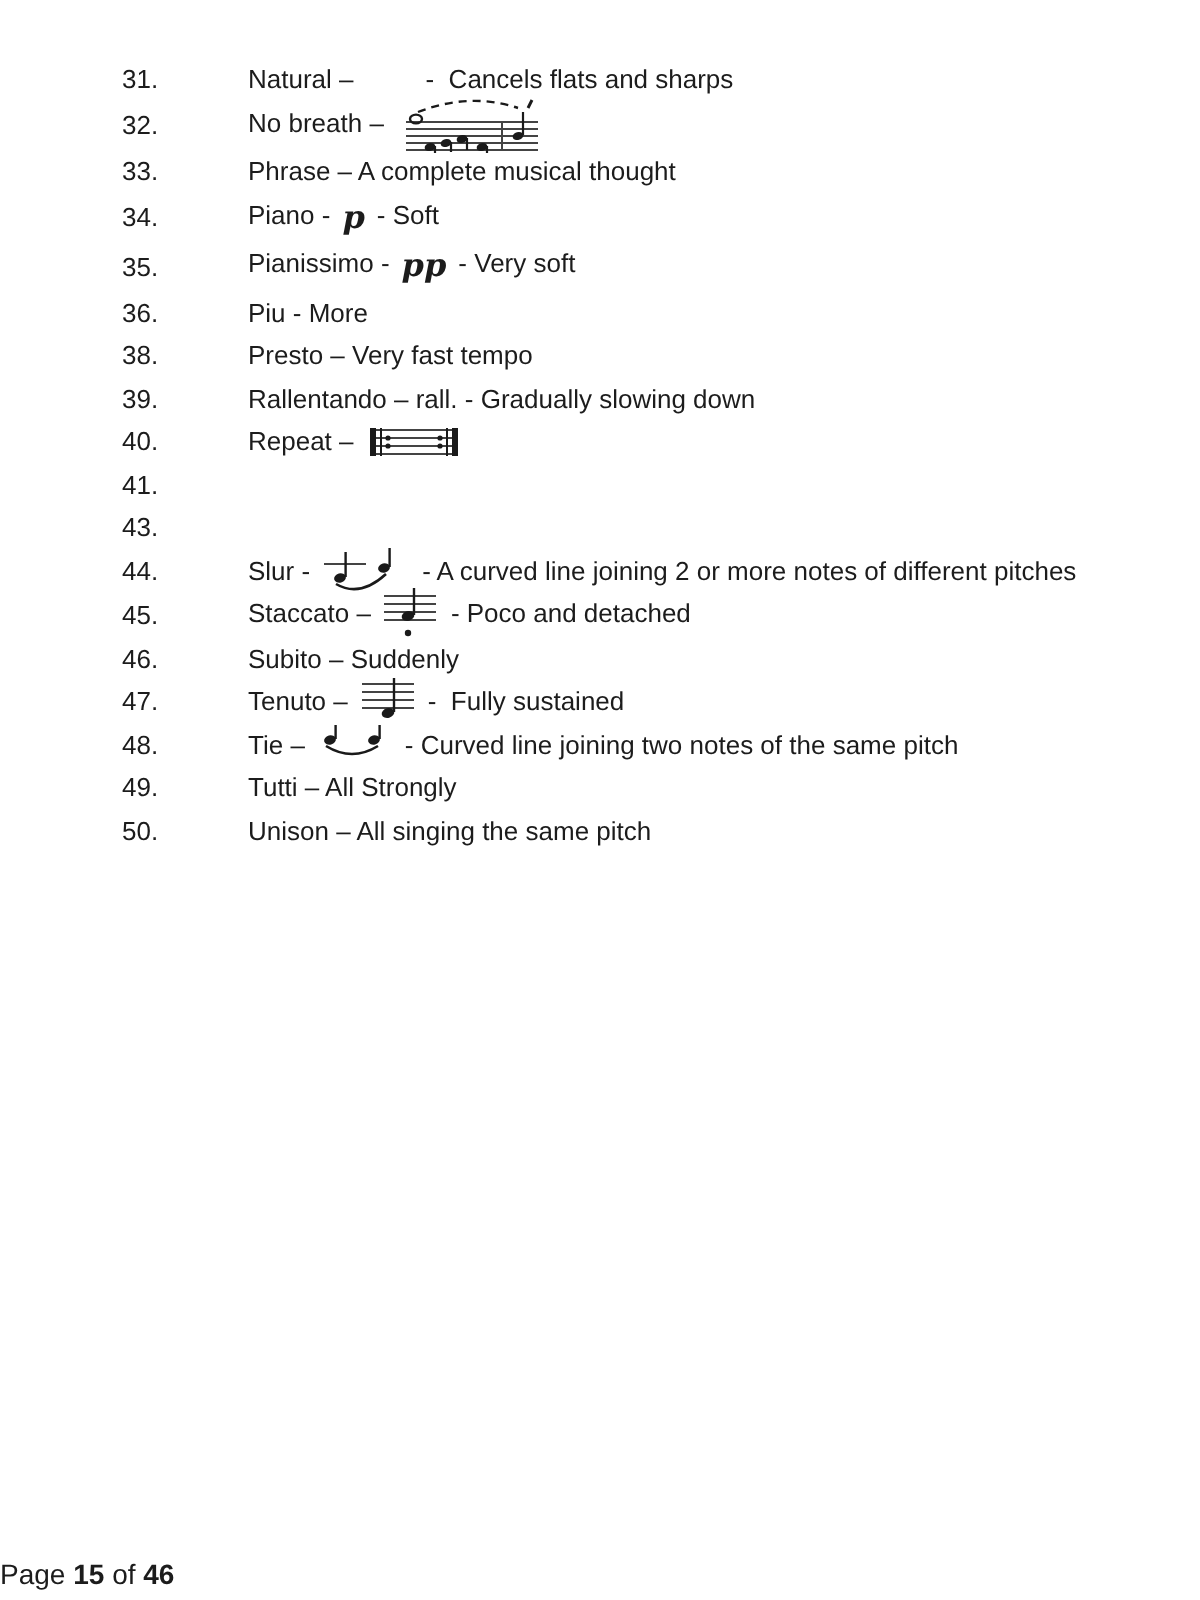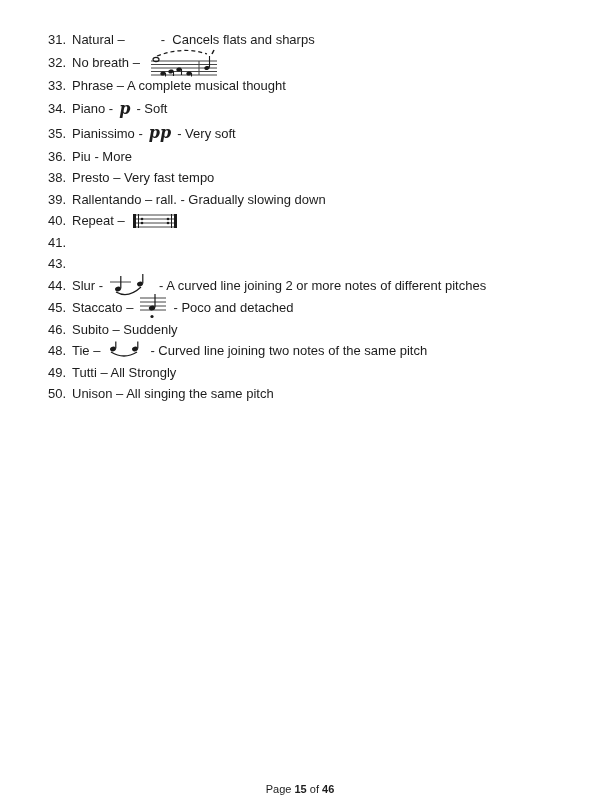--- a/index.html
+++ b/index.html
@@ -7,38 +7,38 @@
   body {
     background: #ffffff;
     color: #1c1c1c;
     font-family: "Liberation Sans", sans-serif;
     position: relative;
     overflow: hidden;
   }
   .page {
     position: absolute;
     inset: 0;
-    padding: 33px 12px 0 48px;
+    padding: 33px 12px 0 61px;
   }
   .row {
     display: flex;
     align-items: center;
     font-size: 13px;
     line-height: 1;
     margin-bottom: 8.5px;
     min-height: 13px;
     white-space: nowrap;
   }
   .num {
     flex: none;
     width: 24px;
   }
   .content {
     display: inline-flex;
-    align-items: center;
+    margin-left: 39px;
   }
   .pre, .post { white-space: pre; }
   .sym {
     display: inline-flex;
     align-items: center;
     justify-content: center;
     margin: 0 5px;
   }
   .sym-gap { width: 26px; height: 1px; }
   .dyn {
@@ -48,22 +48,21 @@
     font-size: 16px;
     line-height: 1;
     margin: 0 6px;
   }
   .sym-notation { margin: -7px 5px; }
   .sym-notation svg { display: block; }
   .footer {
     position: absolute;
     left: 0; right: 0;
     bottom: 5px;
-    text-align: center;
-    font-size: 11px;
+    font-size: 14px;
   }
   .footer b { font-weight: bold; }
 </style>
 </head>
 <body>
 
 <div class="page">
   <div>
       <div class="row">
         <span class="num">31.</span>
@@ -212,20 +211,39 @@
     <circle cx="14" cy="23.5" r="1.6" fill="#1a1a1a"></circle>
   </svg>
           </span>
           <span class="post">- Poco and detached</span>
         </span>
       </div>
       <div class="row">
         <span class="num">46.</span>
         <span class="content">
           <span class="pre">Subito – Suddenly</span>
+        </span>
+      </div>
+      <div class="row">
+        <span class="num">47.</span>
+        <span class="content">
+          <span class="pre">Tenuto –</span>
+          <span class="sym sym-notation">
+            <svg width="30" height="26" viewBox="0 0 30 26" xmlns="http://www.w3.org/2000/svg">
+    <g stroke="#444" stroke-width="1">
+      <line x1="2" y1="4" x2="28" y2="4"></line>
+      <line x1="2" y1="8" x2="28" y2="8"></line>
+      <line x1="2" y1="12" x2="28" y2="12"></line>
+      <line x1="2" y1="16" x2="28" y2="16"></line>
+    </g>
+    <ellipse cx="15" cy="18.5" rx="3.2" ry="2.4" fill="#1a1a1a" transform="rotate(-15 15 18.5)"></ellipse>
+    <line x1="18" y1="18" x2="18" y2="1" stroke="#1a1a1a" stroke-width="1.2"></line>
+  </svg>
+          </span>
+          <span class="post">-  Fully sustained</span>
         </span>
       </div>
       <div class="row">
         <span class="num">48.</span>
         <span class="content">
           <span class="pre">Tie –</span>
           <span class="sym sym-notation">
             <svg width="40" height="20" viewBox="0 0 40 20" xmlns="http://www.w3.org/2000/svg">
     <ellipse cx="8" cy="8" rx="3" ry="2.3" fill="#1a1a1a" transform="rotate(-15 8 8)"></ellipse>
     <line x1="10.8" y1="7.5" x2="10.8" y2="0.5" stroke="#1a1a1a" stroke-width="1.2"></line>

